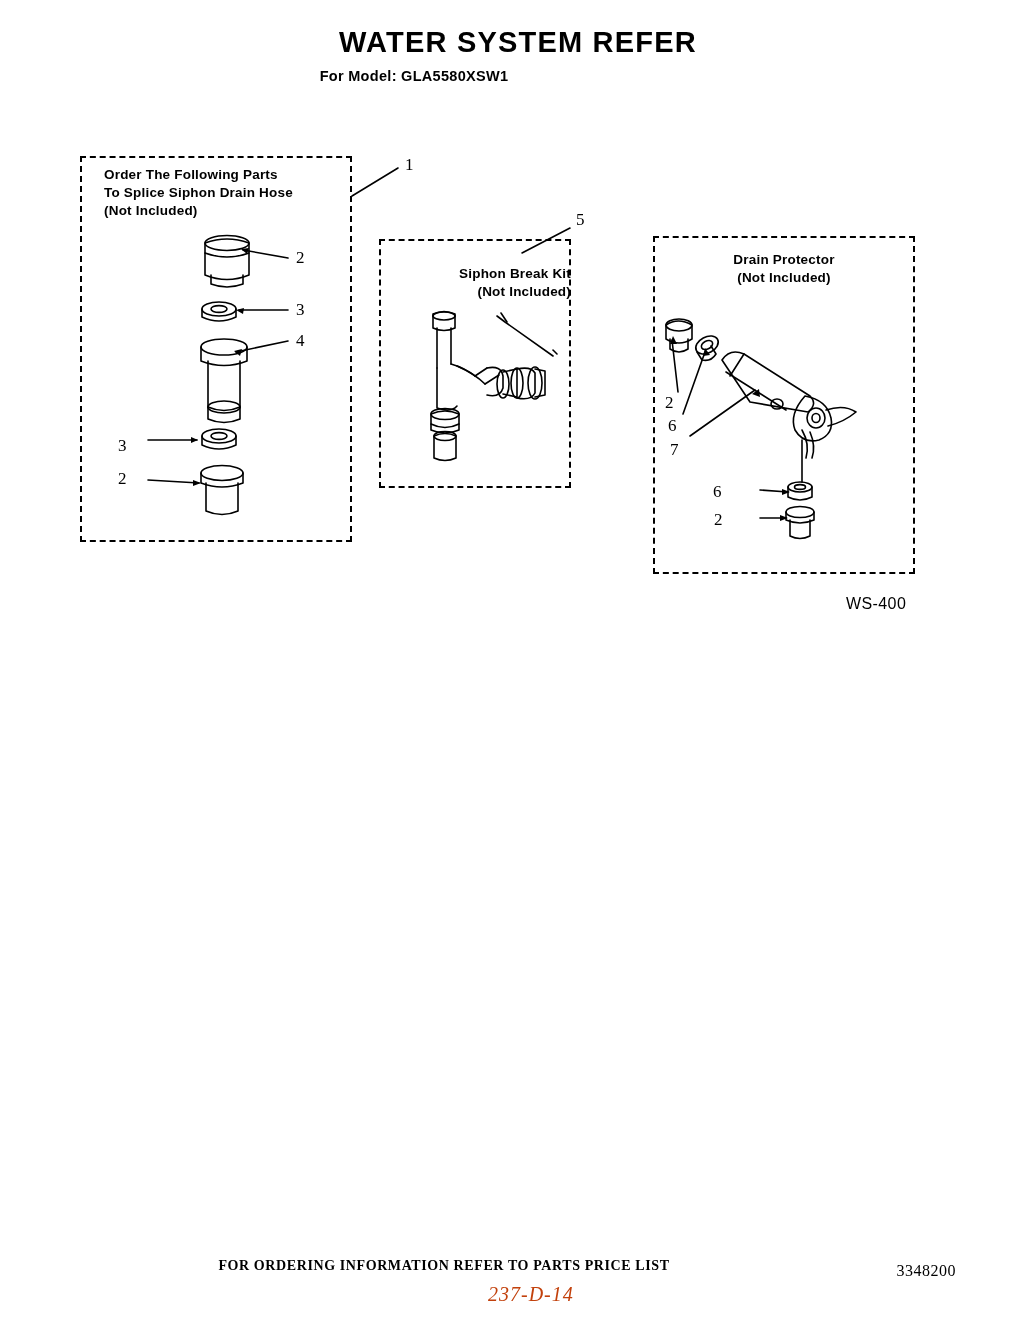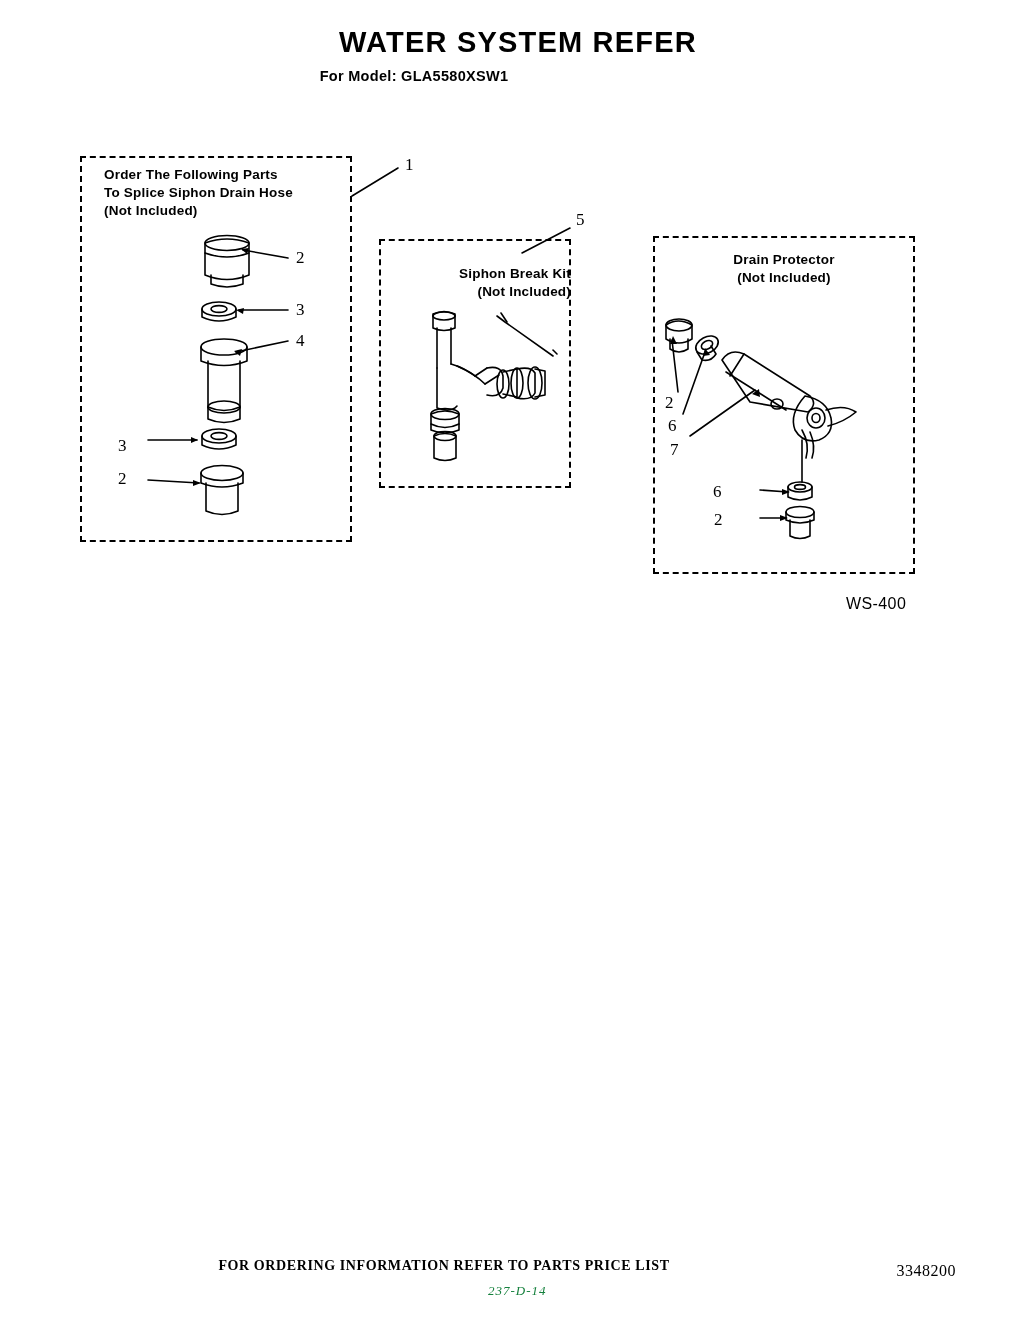--- a/index.html
+++ b/index.html
@@ -98,25 +98,25 @@
     top: 1262px;
     right: 80px;
     font-size: 16px;
     font-family: "Liberation Serif", serif;
     letter-spacing: 0.5px;
   }
   .hand-note {
     position: absolute;
     top: 1283px;
     left: 488px;
-    font-size: 13px;
+    font-size: 20px;
     font-family: "Liberation Serif", serif;
     font-style: italic;
     letter-spacing: 1px;
-    color: #15803d;
+    color: #c2410c;
   }
   .sheet-code {
     position: absolute;
     top: 595px;
     left: 846px;
     font-size: 16px;
     font-weight: normal;
     letter-spacing: 0.4px;
   }
 

